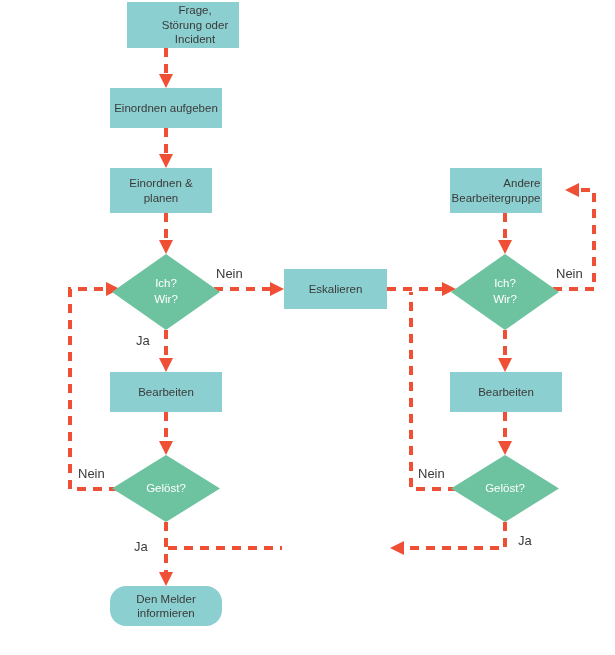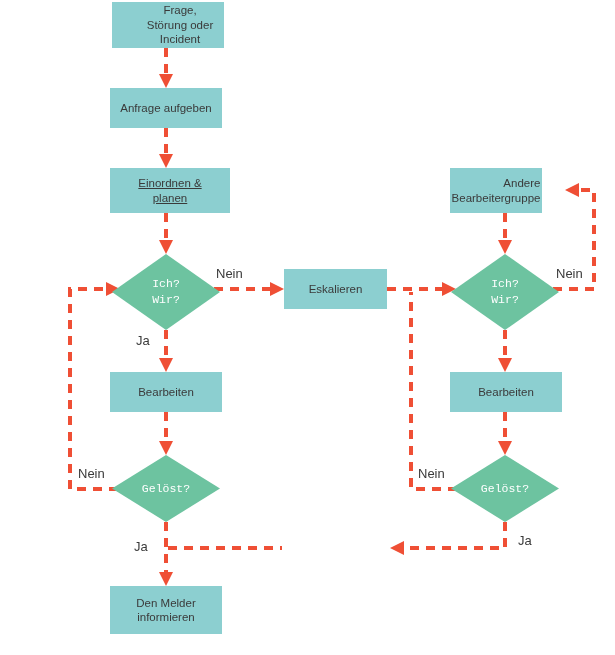--- a/index.html
+++ b/index.html
@@ -35,21 +35,20 @@
   }
   .process {
     background: #8ccfd0;
     color: #3a3a3a;
     font-size: 11.5px;
     z-index: 3;
   }
   .decision-wrap {
     position: absolute;
     z-index: 3;
-    font-family: Liberation Mono, monospace;
   }
   .decision-shape {
     position: absolute;
     left: 0;
     top: 0;
     width: 100%;
     height: 100%;
     background: #6dc3a0;
     clip-path: polygon(50% 0%, 100% 50%, 50% 100%, 0% 50%);
   }
@@ -135,33 +134,33 @@
       <polygon points="442,282 442,296 456,289"></polygon>
       <polygon points="498,240 512,240 505,254"></polygon>
       <polygon points="498,358 512,358 505,372"></polygon>
       <polygon points="498,441 512,441 505,455"></polygon>
       <polygon points="106,282 106,296 120,289"></polygon>
       <polygon points="579,183 579,197 565,190"></polygon>
       <polygon points="404,541 404,555 390,548"></polygon>
     </g>
   </svg>
 
-  <div class="node process" style="left:112px; top:2px; width:112px; height:46px;padding-left:24px;">
+  <div class="node process" style="left:127px; top:2px; width:112px; height:46px;padding-left:24px;">
     <div>
       <span>Frage,</span><br>
       <span>Störung oder</span><br>
       <span>Incident</span>
     </div>
   </div>
 
   <div class="node process" style="left:110px; top:88px; width:112px; height:40px;">
-    <span>Anfrage aufgeben</span>
-  </div>
-
-  <div class="node process" style="left:110px; top:168px; width:120px; height:45px;text-decoration:underline;">
+    <span>Einordnen aufgeben</span>
+  </div>
+
+  <div class="node process" style="left:110px; top:168px; width:102px; height:45px;">
     <div>
       <span>Einordnen &amp;</span><br>
       <span>planen</span>
     </div>
   </div>
 
   <div class="decision-wrap" style="left:112px; top:254px; width:108px; height:76px;">
     <div class="decision-shape"></div>
     <div class="decision-label">
       <span>Ich?</span>
@@ -173,21 +172,21 @@
     <span>Bearbeiten</span>
   </div>
 
   <div class="decision-wrap" style="left:112px; top:455px; width:108px; height:67px;">
     <div class="decision-shape"></div>
     <div class="decision-label">
       <span>Gelöst?</span>
     </div>
   </div>
 
-  <div class="node process" style="left:110px; top:586px; width:112px; height:48px;">
+  <div class="node process" style="left:110px; top:586px; width:112px; height:40px;border-radius:16px;">
     <div>
       <span>Den Melder</span><br>
       <span>informieren</span>
     </div>
   </div>
 
   <div class="node process" style="left:284px; top:269px; width:103px; height:40px;align-items:center;">
     <span>Eskalieren</span>
   </div>
 

